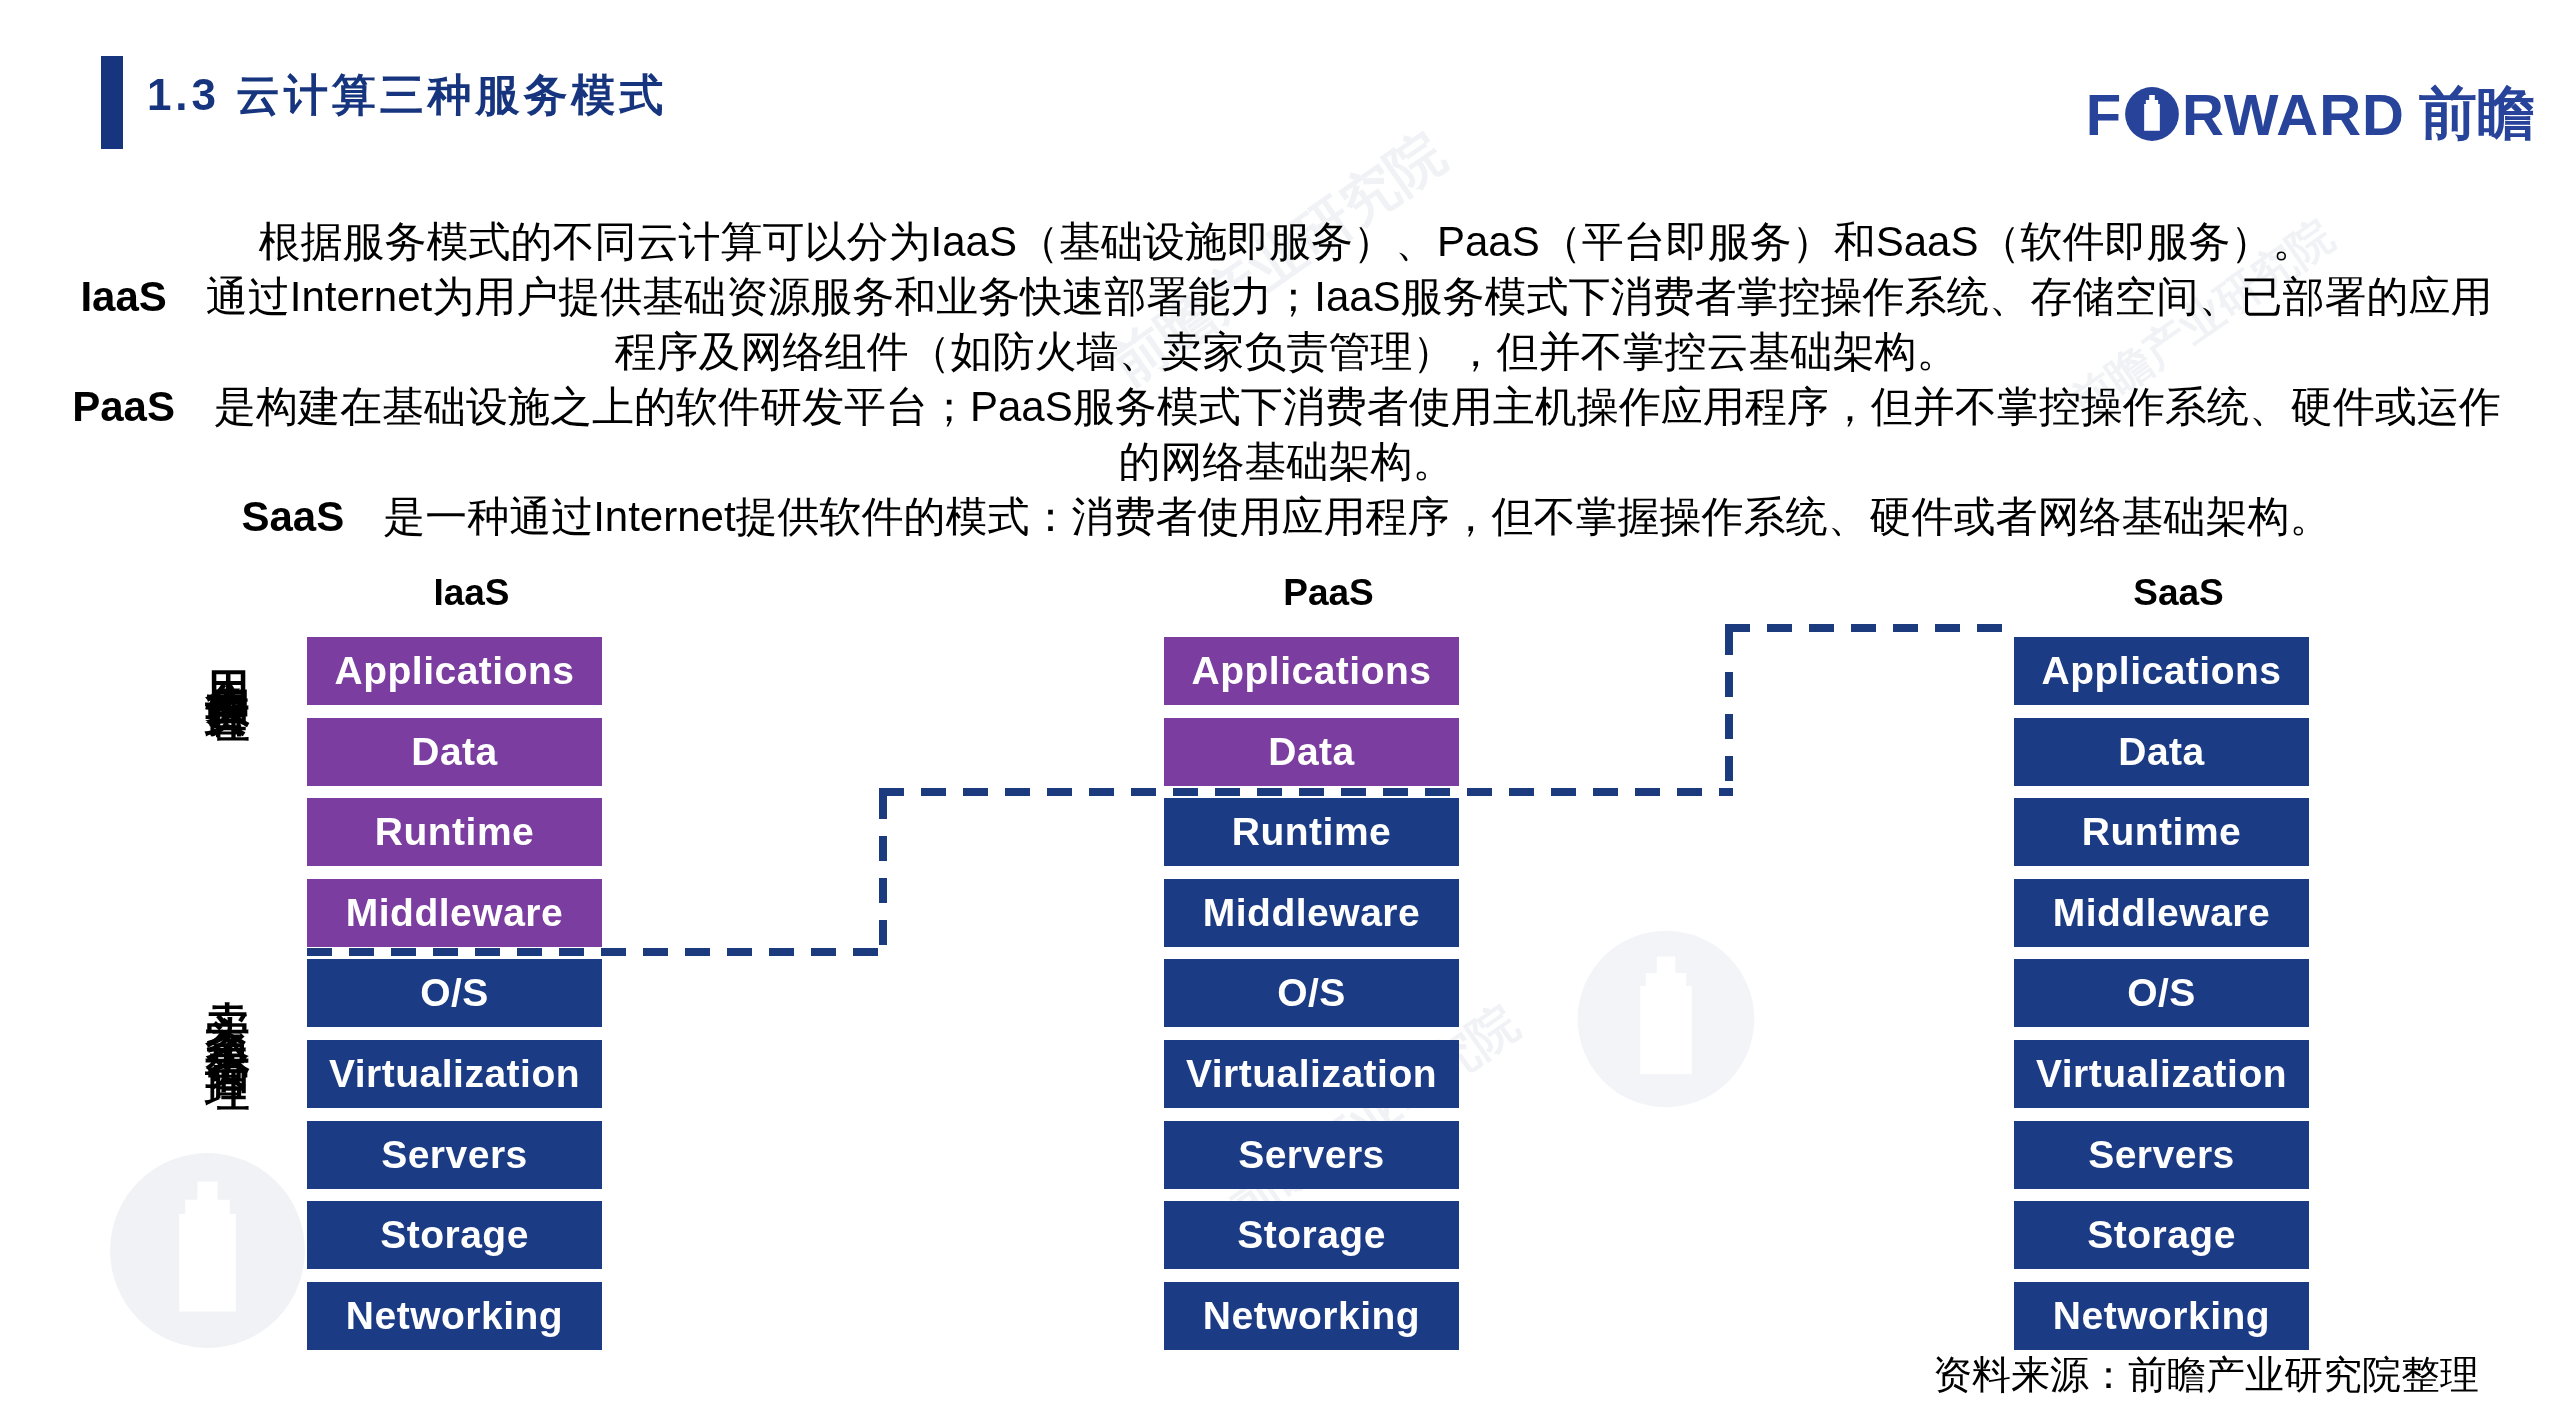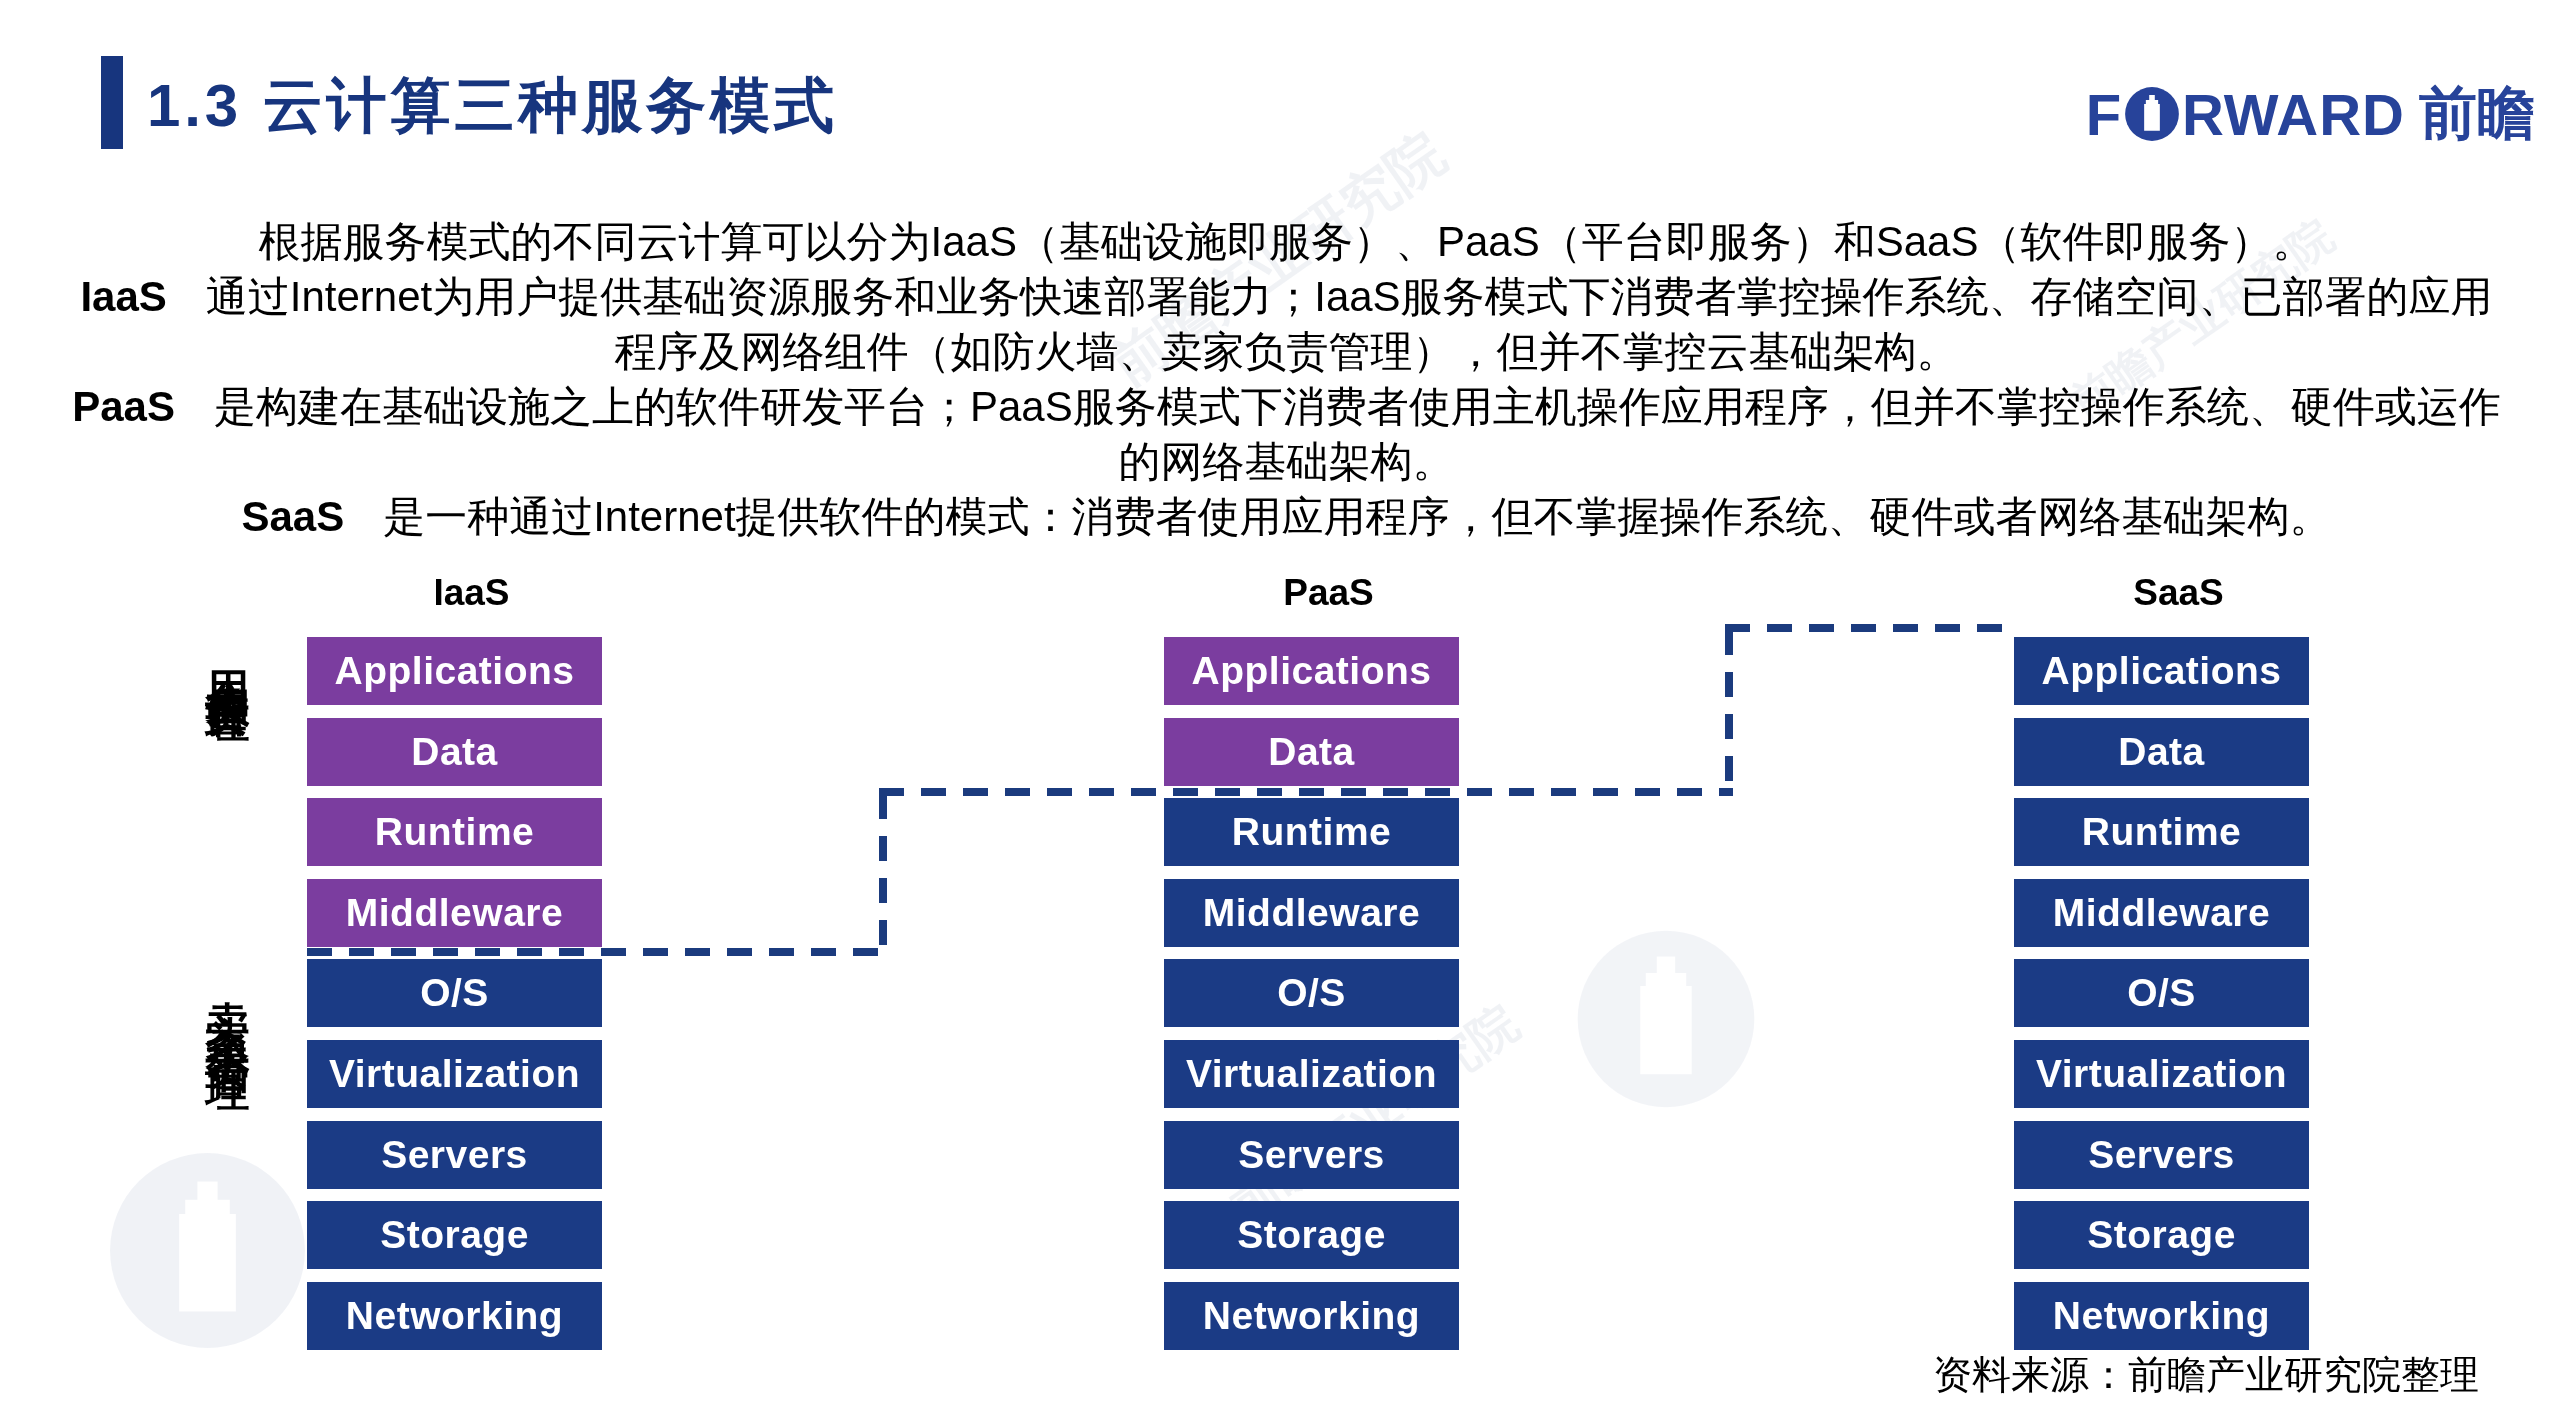--- a/index.html
+++ b/index.html
@@ -10,21 +10,21 @@
   }
   .slide{position:relative;width:2576px;height:1420px;background:#fff;}
 
   
   .accent-bar{
     position:absolute;left:101px;top:56px;width:22px;height:93px;
     background:var(--accent,#17357E);
   }
   .page-title{
     position:absolute;left:147px;top:66px;margin:0;
-    font-size:60px;font-weight:bold;color:var(--accent,#17357E);
+    font-size:44px;font-weight:bold;color:var(--accent,#17357E);
     letter-spacing:3.9px;white-space:nowrap;
   }
   .logo{
     position:absolute;right:41px;top:75px;
     font-size:58px;font-weight:800;color:#27439A;
     display:flex;align-items:center;white-space:nowrap;letter-spacing:1px;
   }
   .logo .logo-o{display:inline-block;width:56px;height:56px;margin:0 1.9px;}
   .logo .cn{margin-left:14px;letter-spacing:0;}
 

